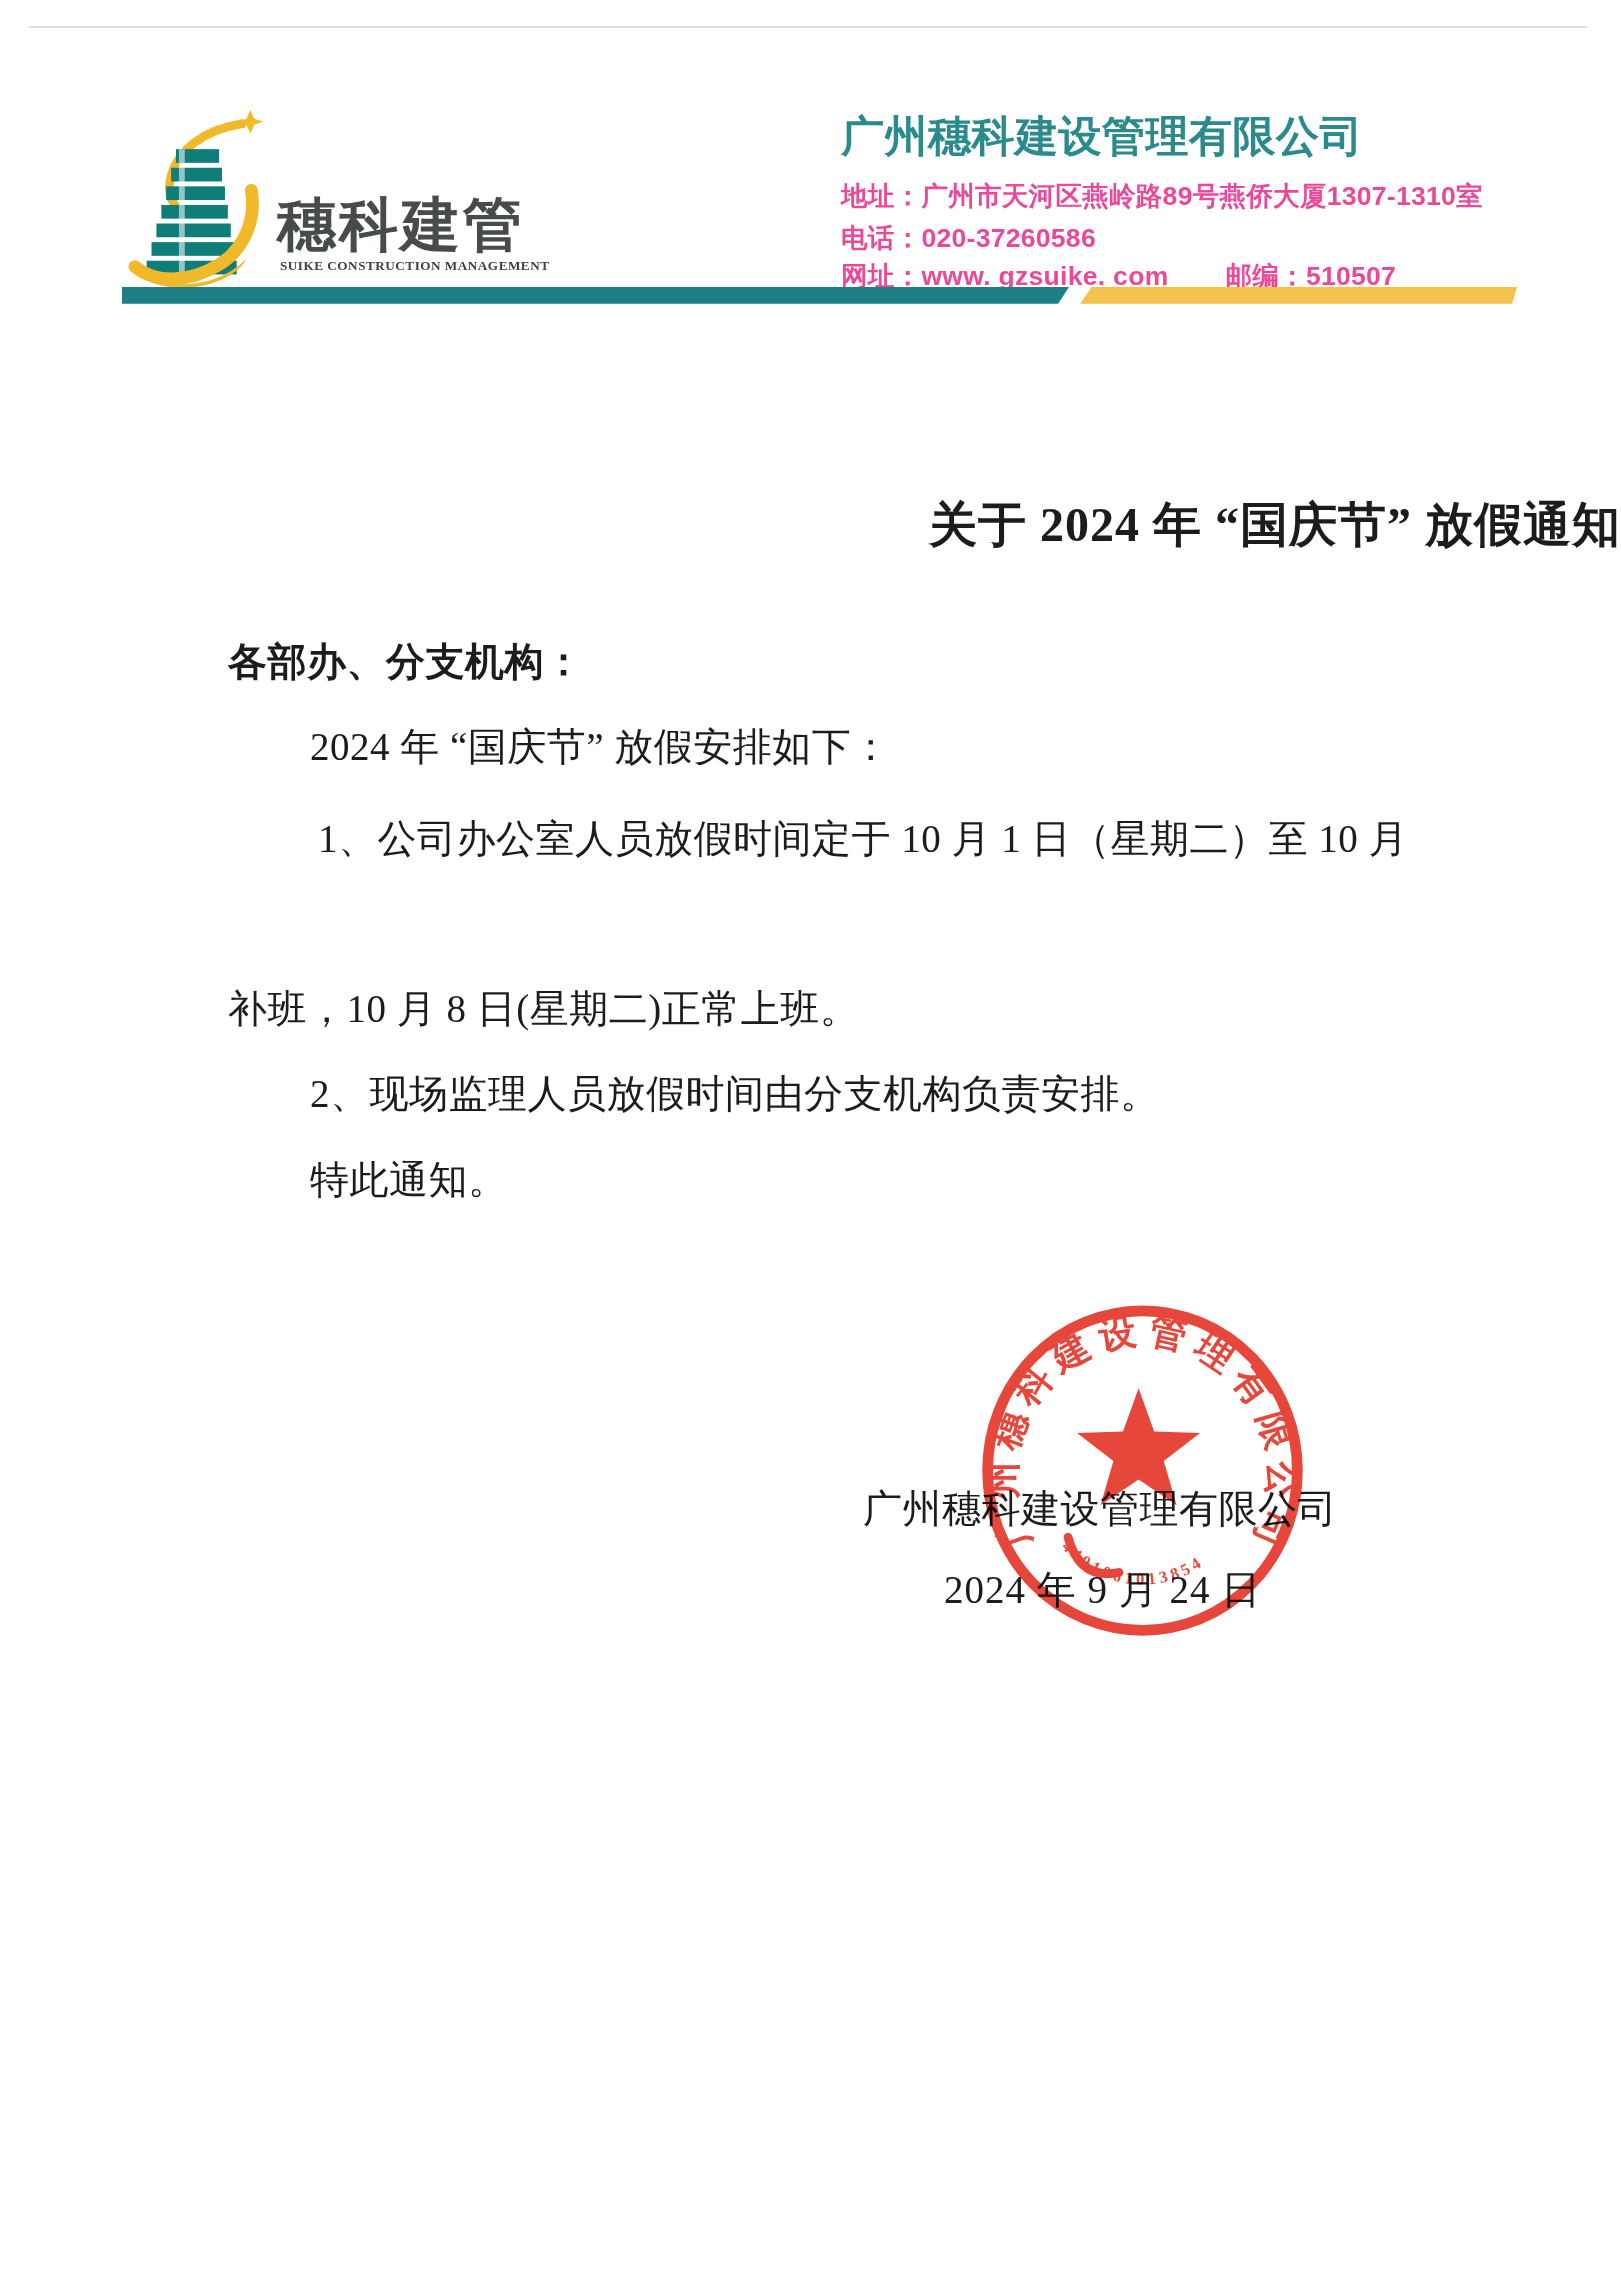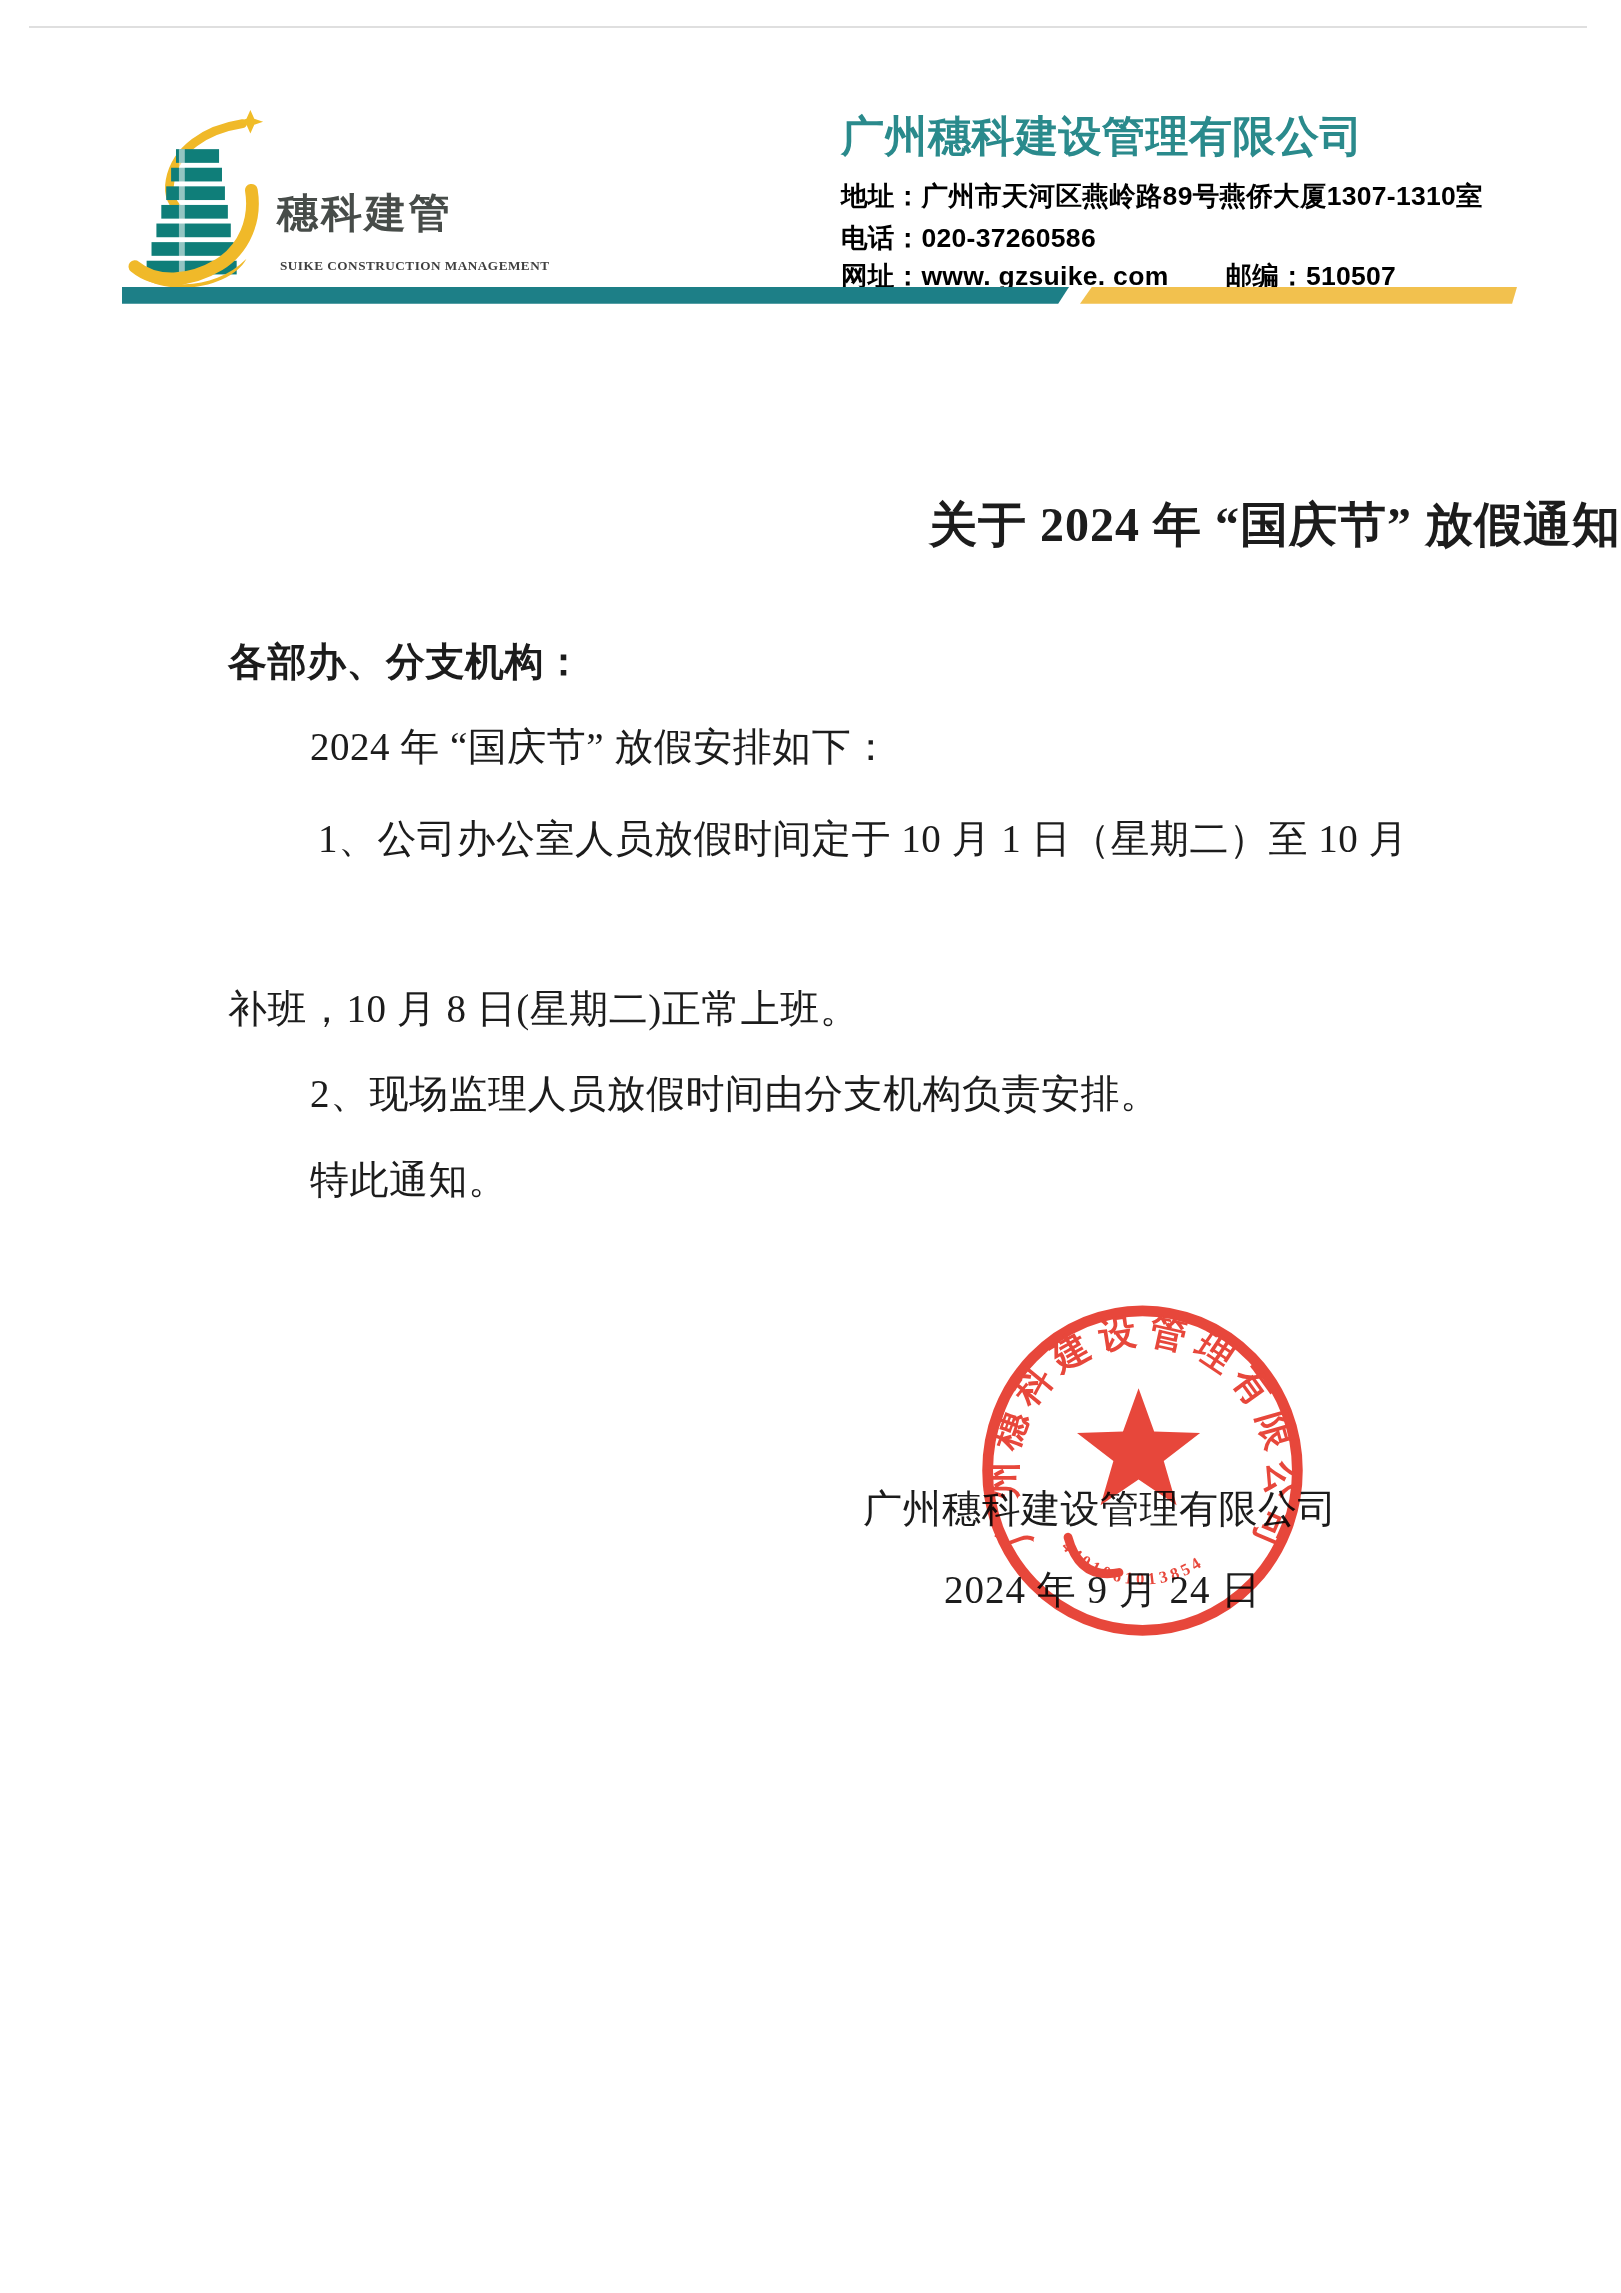--- a/index.html
+++ b/index.html
@@ -6,33 +6,33 @@
   .page{
     position:relative;width:1621px;height:2294px;background:#ffffff;
     margin:0 auto;overflow:hidden;
     font-family:"Liberation Serif",serif;color:#1c1c1c;
   }
   .scan-line{position:absolute;left:29px;top:25.5px;width:1558px;height:2px;background:rgba(80,80,80,.18);}
   
   .logo-svg{position:absolute;left:125px;top:110px;}
   .logo-cn{
     position:absolute;left:277px;top:186px;font-family:"Liberation Sans",sans-serif;
-    font-weight:bold;font-size:41px;letter-spacing:2.9px;color:#474c49;white-space:nowrap;
+    font-weight:bold;font-size:59px;letter-spacing:2.9px;color:#474c49;white-space:nowrap;
   }
   .logo-en{
     position:absolute;left:280px;top:258px;font-family:Liberation Serif, serif;
     font-weight:bold;font-size:13.2px;letter-spacing:0.5px;color:#404040;white-space:nowrap;
   }
   .company-name{
     position:absolute;left:841px;top:108px;font-family:"Liberation Sans",sans-serif;
     font-weight:bold;font-size:43px;color:#2a8a8c;white-space:nowrap;letter-spacing:0.5px;
   }
   .contact{
     position:absolute;left:841px;font-family:"Liberation Sans",sans-serif;
-    font-weight:bold;font-size:26.5px;color:#000000;white-space:nowrap;letter-spacing:0.3px;
+    font-weight:bold;font-size:26.5px;color:#ec4899;white-space:nowrap;letter-spacing:0.3px;
   }
   .contact .zip-group{display:inline-block;margin-left:57px;}
   .addr-row{top:178px;} .phone-row{top:220px;} .web-row{top:258px;}
   .bar{position:absolute;top:287px;height:16.7px;}
   .bar-teal{
     left:122px;width:947px;background:#1d7f87;
     clip-path:polygon(0 0,100% 0,calc(100% - 10.8px) 100%,0 100%);
   }
   .bar-yellow{
     left:1080px;width:437px;background:#f2c14e;

